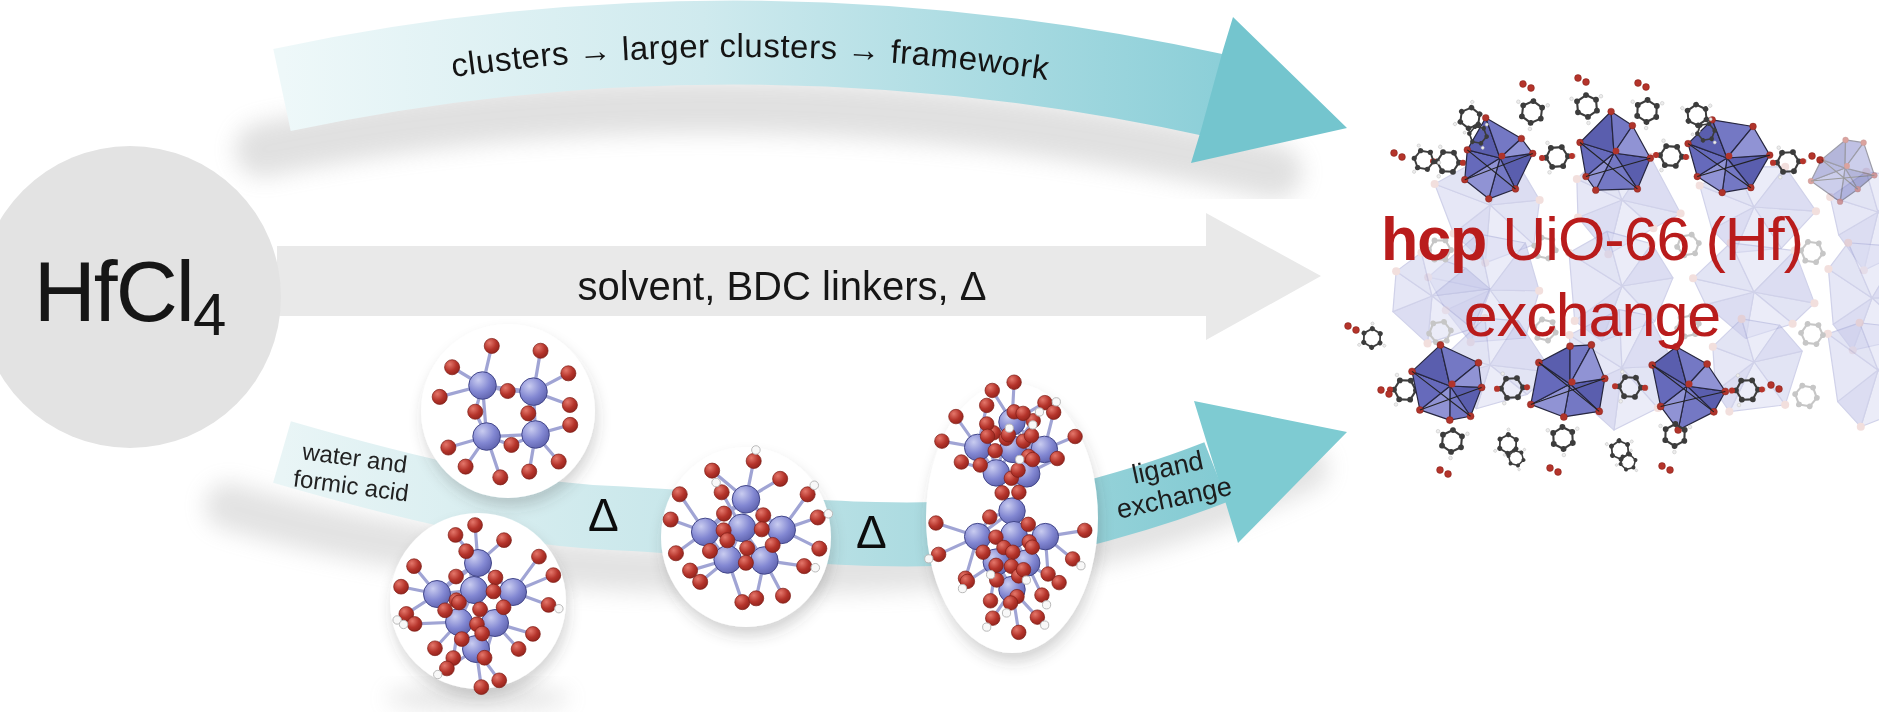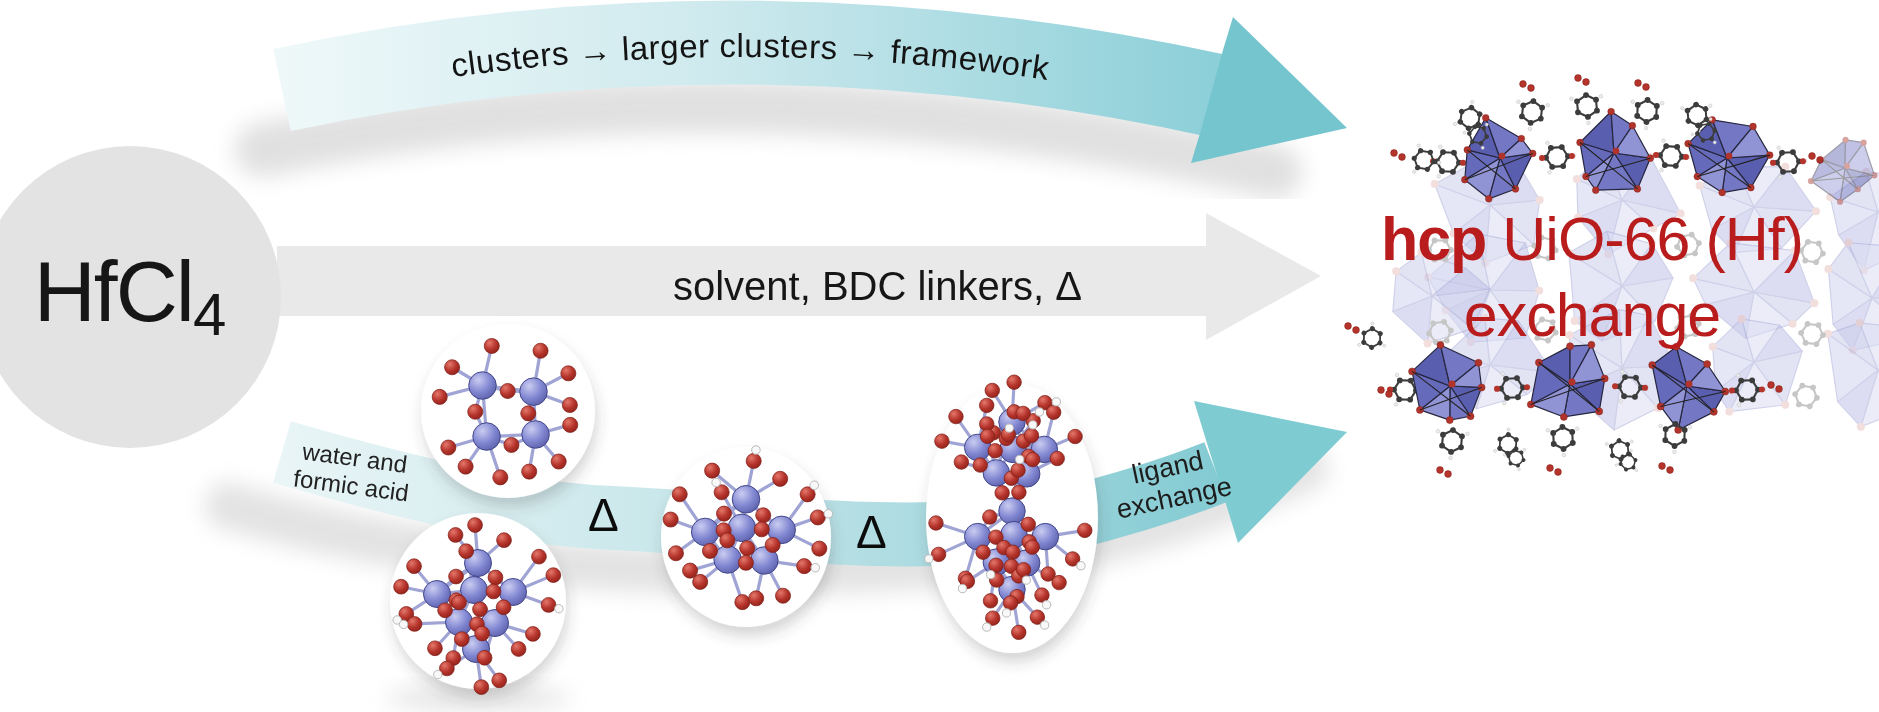--- a/index.html
+++ b/index.html
@@ -4,21 +4,21 @@
 <style>
   html,body{margin:0;padding:0;background:#ffffff;}
   .canvas{
     position:relative;width:1879px;height:712px;background:#ffffff;overflow:hidden;
     font-family:"Liberation Sans","DejaVu Sans",sans-serif;color:#111;
   }
   .canvas svg{position:absolute;left:0;top:0;}
   .lbl{position:absolute;text-align:center;color:#161616;}
   .reactant-label{left:-20px;top:248px;width:300px;font-size:86px;letter-spacing:-2px;line-height:1;}
   .reactant-label .sub{font-size:60px;vertical-align:-14px;letter-spacing:0;}
-  .solvent-label{left:482px;top:264px;width:600px;font-size:40px;text-align:right;}
+  .solvent-label{left:482px;top:264px;width:600px;font-size:40px;}
   .water-label{left:268px;top:444px;width:170px;font-size:24px;line-height:1.15;transform:rotate(7.5deg);color:#222;}
   .ligand-label{left:1082px;top:452px;width:178px;font-size:27px;line-height:1.15;transform:rotate(-12deg);color:#1d1d1d;}
   .delta{position:absolute;font-size:46px;color:#0c0c0c;}
   .delta-1{left:588px;top:488px;}
   .delta-2{left:856px;top:505px;}
   .product-title{left:1318px;top:202px;width:548px;font-size:61px;line-height:1.24;letter-spacing:-1px;color:#b91c1c;}
   .product-title .b{font-weight:bold;}
   .curve-text{font-size:33px;fill:#141414;letter-spacing:0.5px;}
 </style>
 </head>

